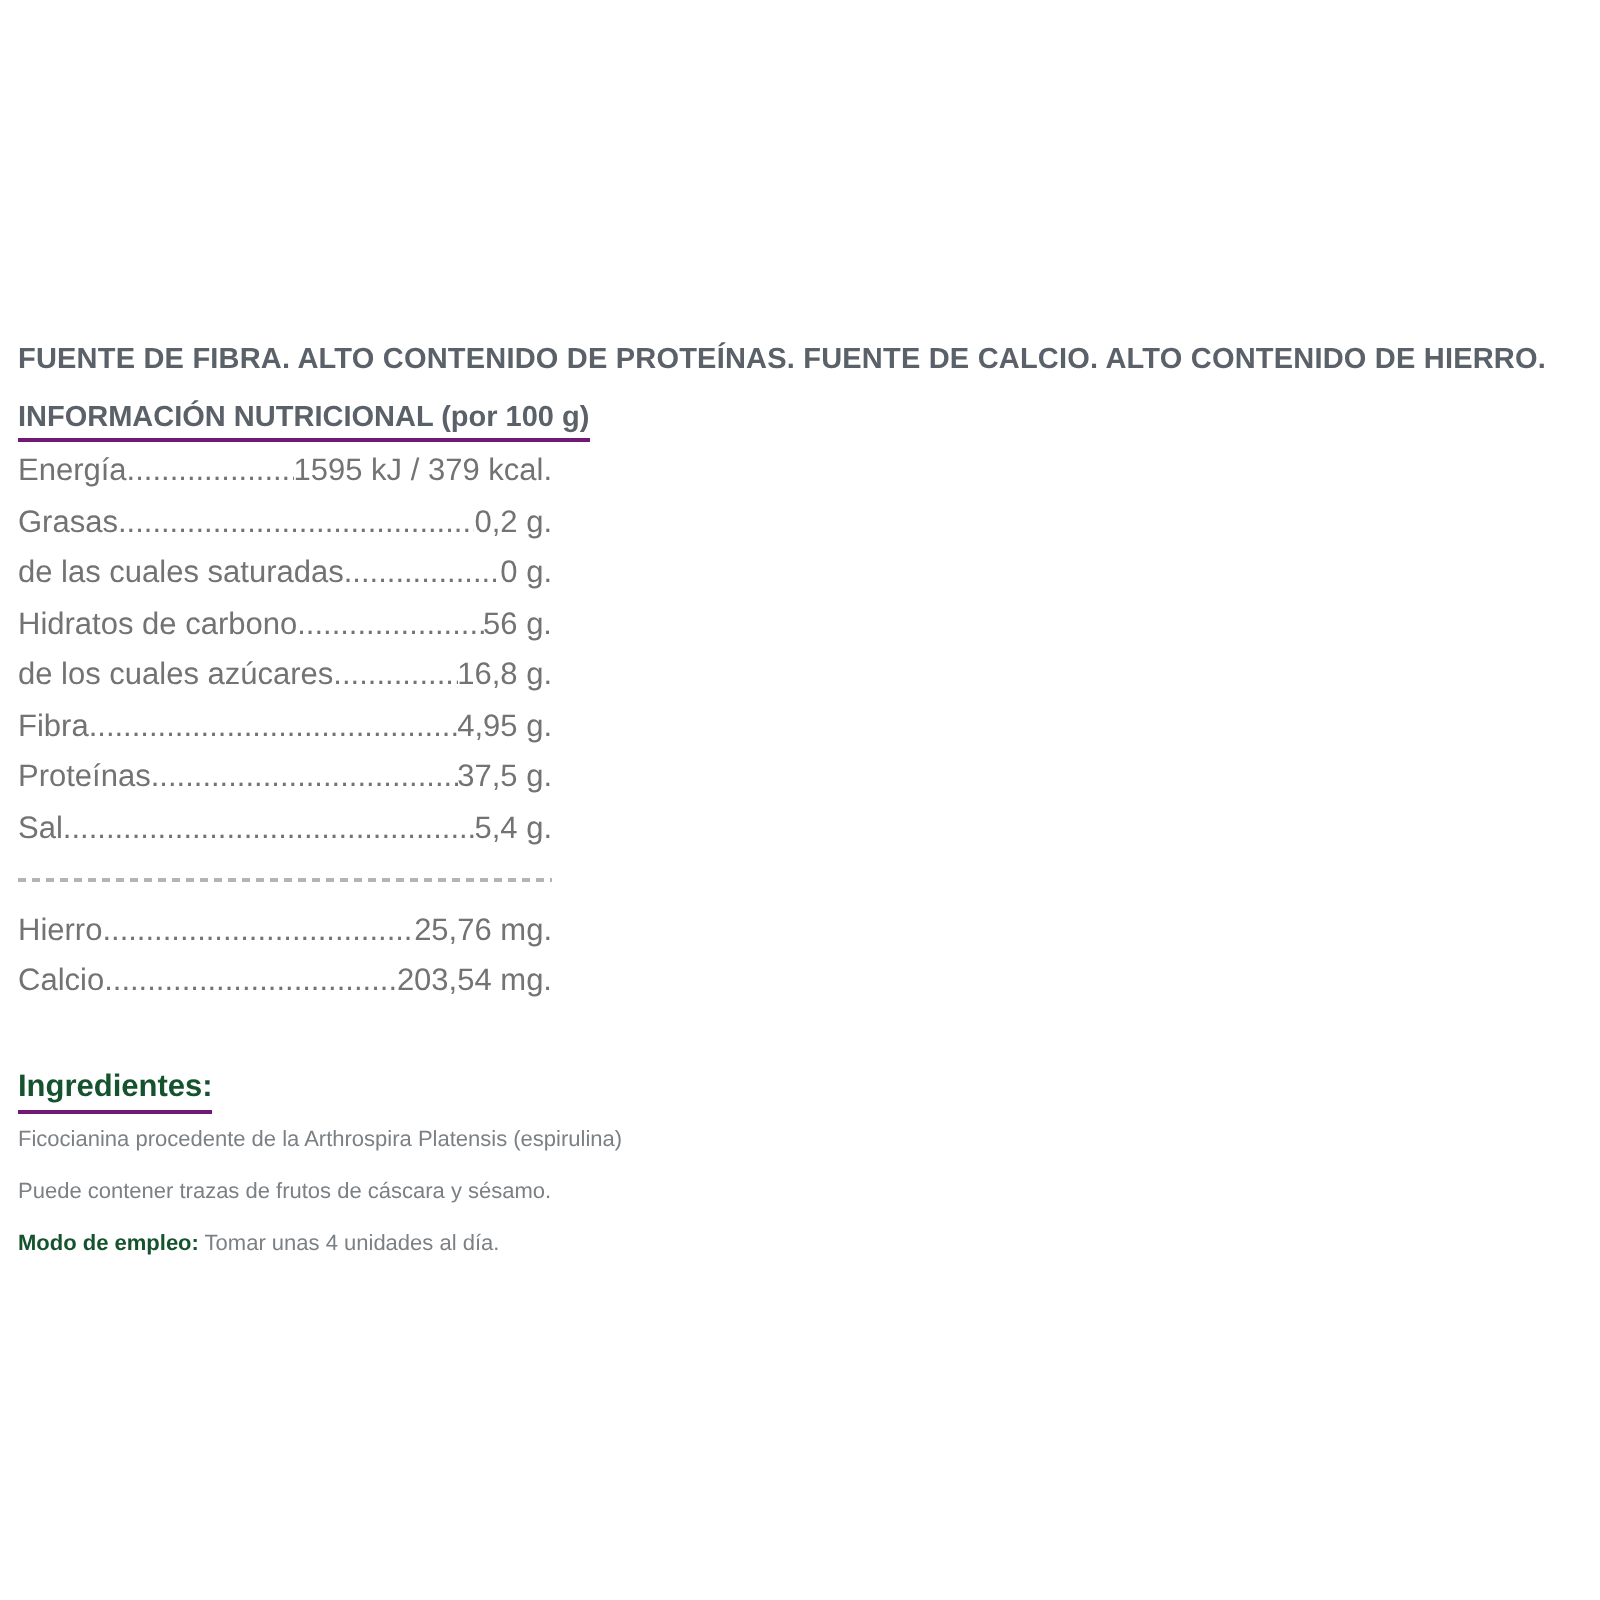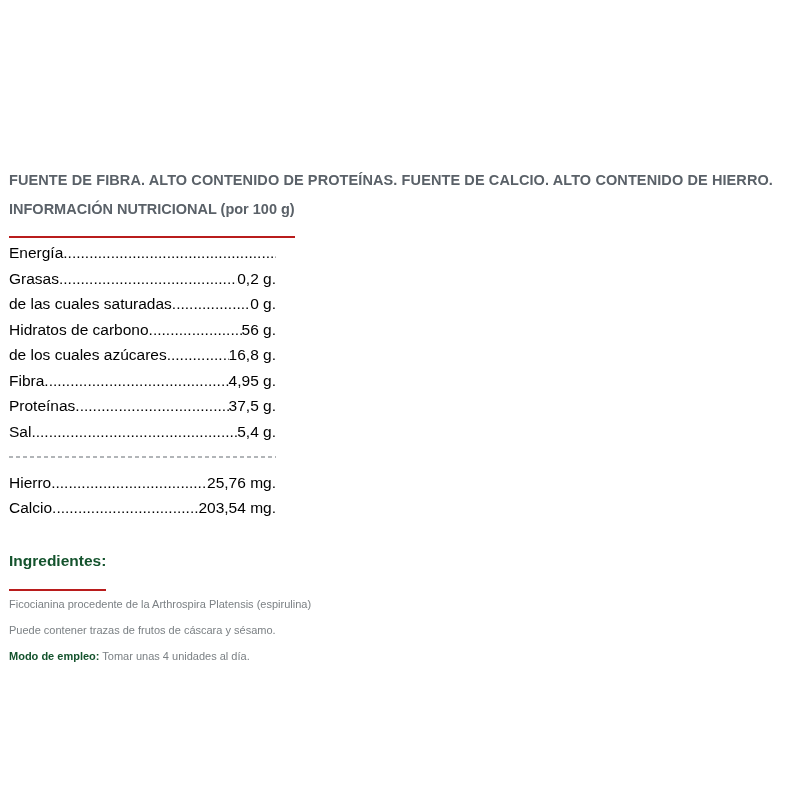--- a/index.html
+++ b/index.html
@@ -27,27 +27,27 @@
   }
   .section-title {
     margin-top: 11px;
     font-size: 14.5px;
     font-weight: 700;
     color: #5a6168;
     line-height: 17px;
   }
   .underlined {
     display: inline-block;
-    padding-bottom: 18px;
-    border-bottom: 2px solid #b91c1c;
+    padding-bottom: 1px;
+    border-bottom: 2px solid #701a75;
   }
   .table {
     margin-top: 2px;
     width: 267px;
-    color: #000000;
+    color: #737373;
     font-size: 15.5px;
   }
   .row {
     display: flex;
     align-items: baseline;
     height: 25.5px;
     line-height: 25.5px;
   }
   .lbl { white-space: nowrap; }
   .dots {
@@ -97,20 +97,21 @@
 
   <div class="section-title">
     <span class="underlined">INFORMACIÓN NUTRICIONAL (por 100 g)</span>
   </div>
 
   <div class="table">
 
     <div class="row">
       <span class="lbl">Energía</span>
       <span class="dots"></span>
+      <span class="val">1595 kJ / 379 kcal.</span>
     </div>
 
     <div class="row">
       <span class="lbl">Grasas</span>
       <span class="dots"></span>
       <span class="val">0,2 g.</span>
     </div>
 
     <div class="row">
       <span class="lbl">de las cuales saturadas</span>

